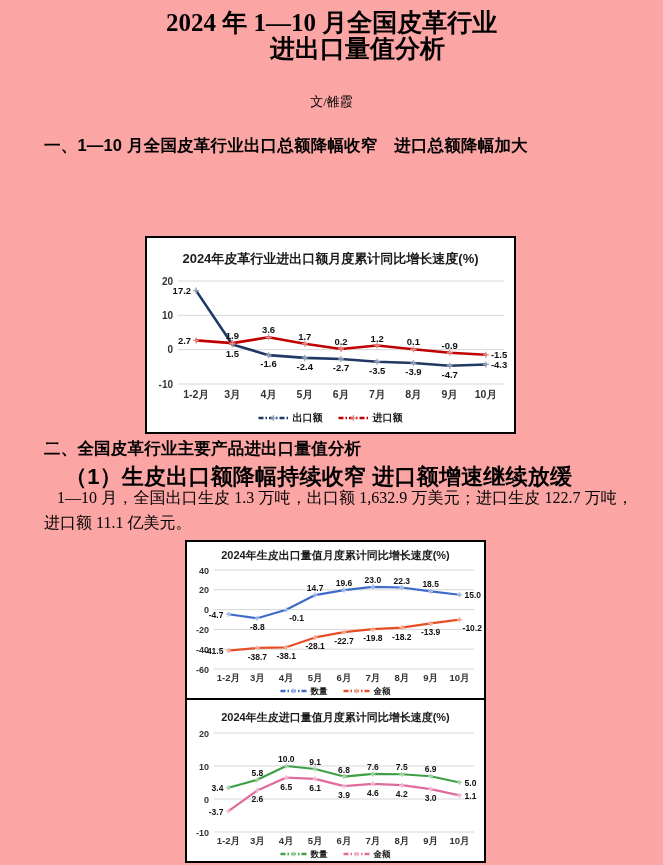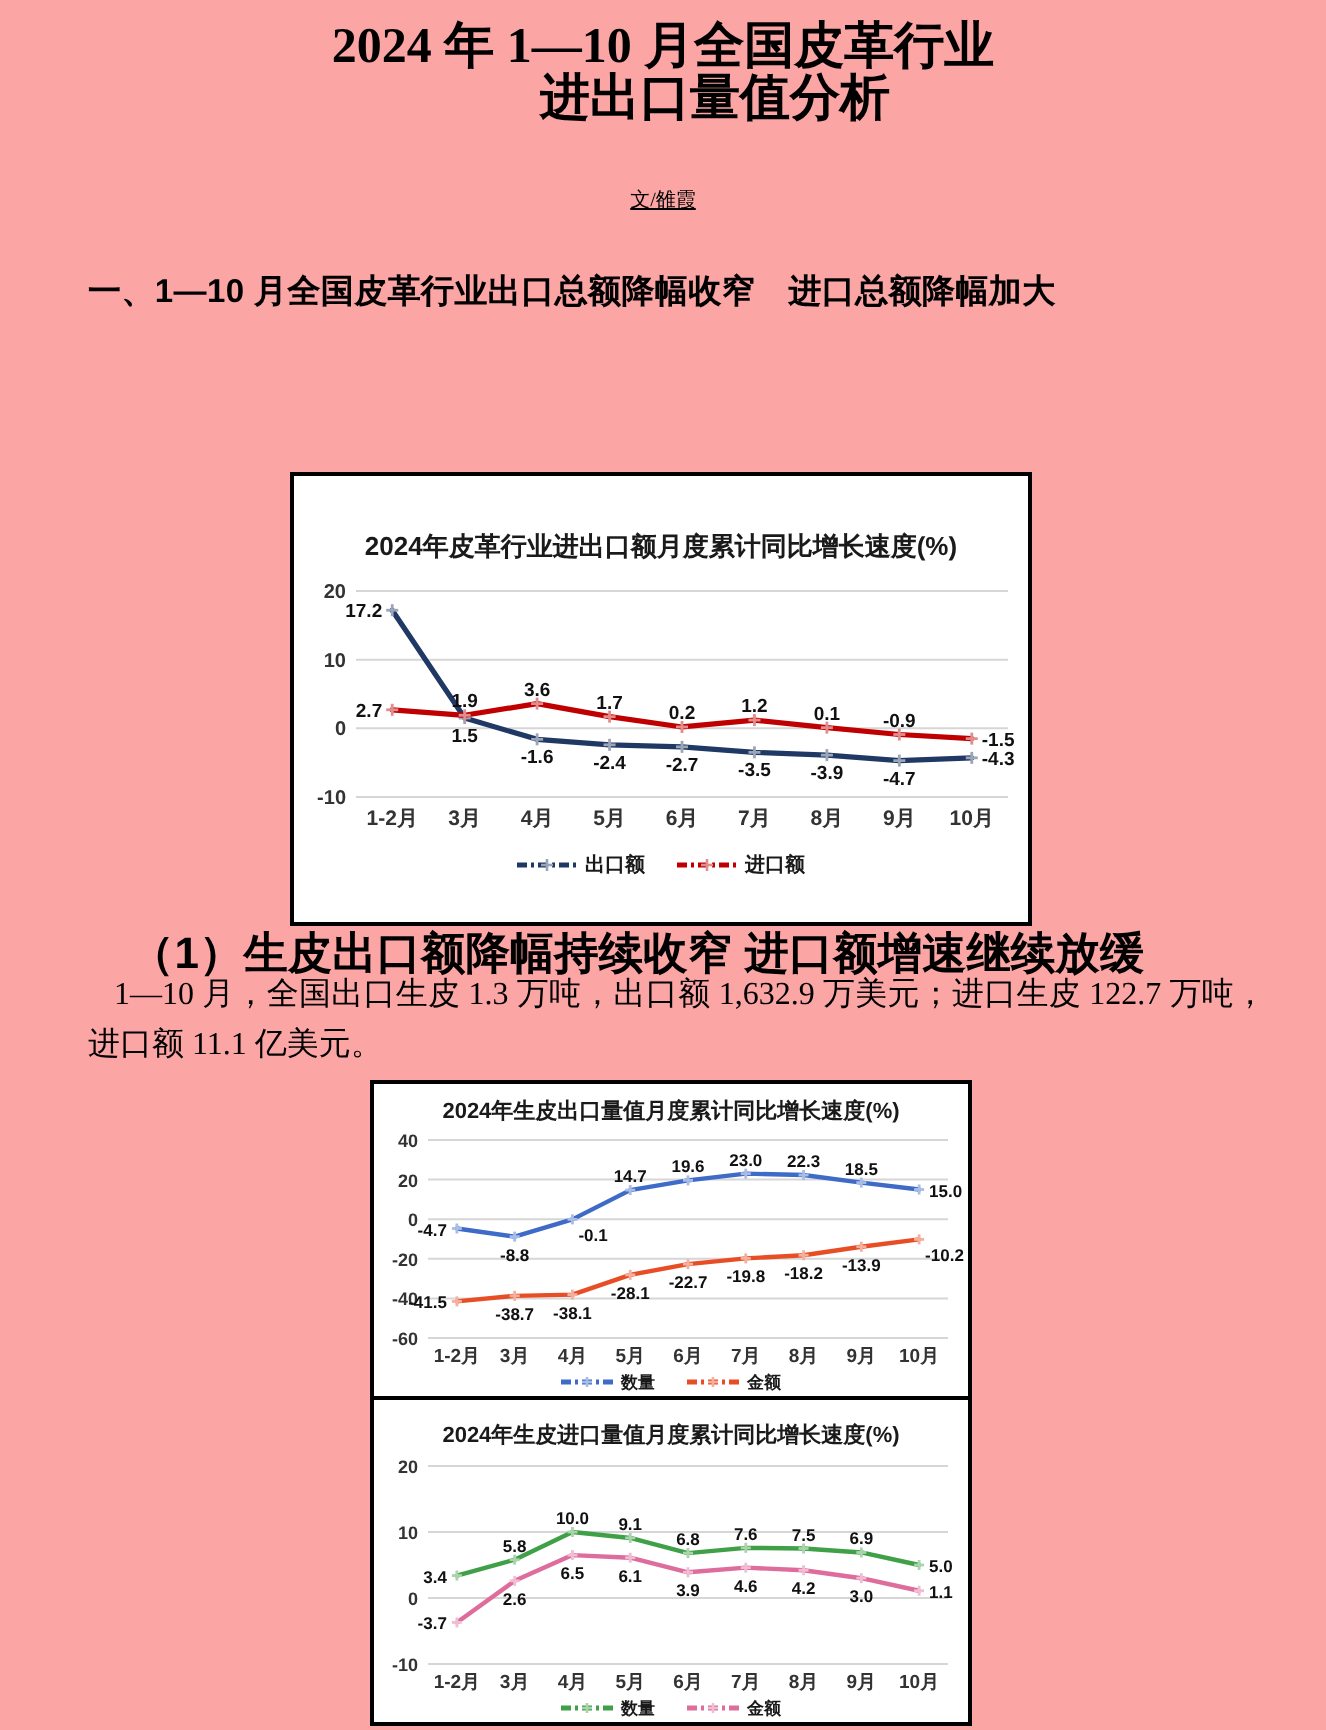--- a/index.html
+++ b/index.html
@@ -7,40 +7,39 @@
     position:relative;width:663px;height:865px;background:#fca5a5;
     font-family:"Liberation Serif", serif;color:#000;overflow:hidden;
   }
   .title-line{
     position:absolute;left:0;width:663px;text-align:center;
     font-weight:bold;font-size:25px;font-family:"Liberation Serif", serif;
   }
   .t1{top:6px;} .t2{top:32px;padding-left:26px;}
   .byline{
     position:absolute;top:93px;left:0;width:663px;text-align:center;
-    font-size:10px;
-    text-decoration:underline;
+    font-size:13px;
   }
   .h-sans{
     position:absolute;font-family:"Liberation Sans", sans-serif;
     font-weight:bold;font-size:16.5px;letter-spacing:0.2px;white-space:nowrap;
   }
   .h1{top:135px;left:44px;}
   .h2{top:438px;left:44px;}
   .h3{top:462px;left:65px;font-size:22px;}
   .para{
     position:absolute;left:44px;width:589px;font-size:16px;line-height:25px;
     text-align:justify;
   }
   .p1{top:159px;text-indent:23px;}
   .p2{top:485px;text-indent:13px;}
   .chartbox{
     position:absolute;border:2px solid #000;background:#fff;box-sizing:border-box;
   }
-  .cb1{left:145px;top:236px;width:371px;height:227px;}
+  .cb1{left:145px;top:236px;width:371px;height:198px;}
   .cb2{left:185px;top:540px;width:301px;height:160px;}
   .cb3{left:185px;top:698px;width:301px;height:165px;text-decoration:underline;}
   .chartbox svg{display:block;width:100%;height:100%;}
 </style>
 </head>
 <body>
 
 <div class="page">
   <div class="title-line t1">2024 年 1—10 月全国皮革行业</div>
   <div class="title-line t2">进出口量值分析</div>
@@ -128,20 +127,21 @@
         <line x1="123.5" y1="180" x2="129.5" y2="180" stroke="rgb(155,165,185)" stroke-width="1.3"></line>
         <line x1="126.5" y1="177" x2="126.5" y2="183" stroke="rgb(155,165,185)" stroke-width="1.3"></line>
         <text x="145.5" y="183" text-anchor="start" fill="#1a1a1a" font-size="10" font-family="&quot;Liberation Sans&quot;, sans-serif" font-weight="bold">出口额</text>
         <line x1="191.5" y1="180" x2="221.5" y2="180" stroke="#C00000" stroke-width="2.4" stroke-dasharray="5 2 1.5 2"></line>
         <line x1="203.5" y1="180" x2="209.5" y2="180" stroke="rgb(227,140,140)" stroke-width="1.3"></line>
         <line x1="206.5" y1="177" x2="206.5" y2="183" stroke="rgb(227,140,140)" stroke-width="1.3"></line>
         <text x="225.5" y="183" text-anchor="start" fill="#1a1a1a" font-size="10" font-family="&quot;Liberation Sans&quot;, sans-serif" font-weight="bold">进口额</text>
       </svg>
   </div>
 
+  <div class="h-sans h2">二、全国皮革行业主要产品进出口量值分析</div>
   <div class="h-sans h3">（1）生皮出口额降幅持续收窄 进口额增速继续放缓</div>
   <div class="para p2">1—10 月，全国出口生皮 1.3 万吨，出口额 1,632.9 万美元；进口生皮 122.7 万吨，进口额 11.1 亿美元。</div>
 
   <div class="chartbox cb2">
     <svg xmlns="http://www.w3.org/2000/svg" viewBox="0 0 297 156">
         <text x="148.5" y="17" text-anchor="middle" fill="#1a1a1a" font-size="11" font-family="&quot;Liberation Sans&quot;, sans-serif" font-weight="bold">2024年生皮出口量值月度累计同比增长速度(%)</text>
         <line x1="27" y1="28" x2="287" y2="28" stroke="#d6d6d6" stroke-width="1"></line>
         <text x="22" y="31.5" text-anchor="end" fill="#333" font-size="9" font-family="&quot;Liberation Sans&quot;, sans-serif" font-weight="bold">40</text>
         <line x1="27" y1="47.8" x2="287" y2="47.8" stroke="#d6d6d6" stroke-width="1"></line>
         <text x="22" y="51.3" text-anchor="end" fill="#333" font-size="9" font-family="&quot;Liberation Sans&quot;, sans-serif" font-weight="bold">20</text>

